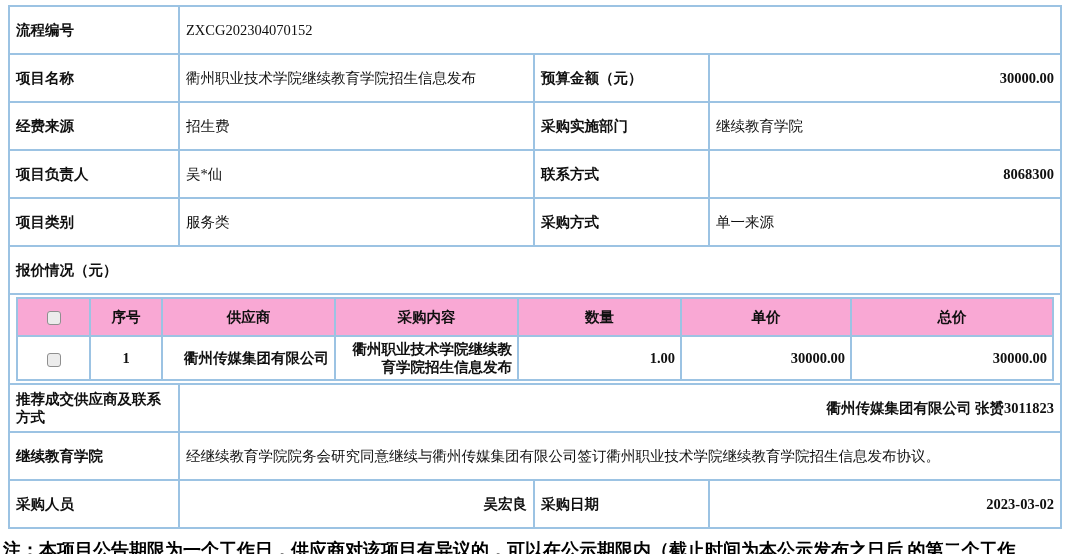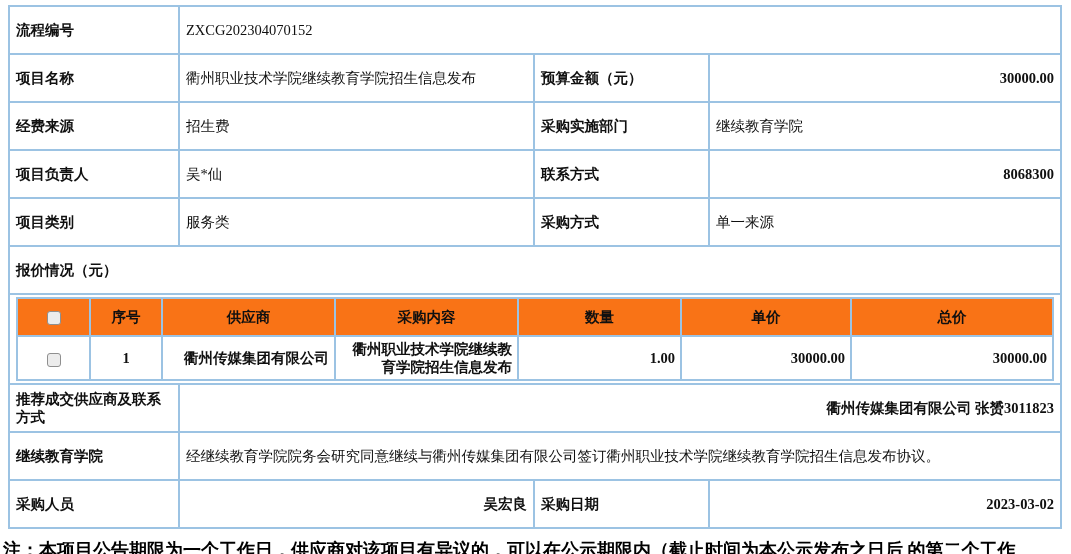--- a/index.html
+++ b/index.html
@@ -48,21 +48,21 @@
   }
   table.inner td {
     border: 2px solid #9cc3e3;
     font-size: 14.5px;
     padding: 2px 5px;
     vertical-align: middle;
     background: #ffffff;
     overflow: hidden;
   }
   table.inner td.hdr {
-    background: #f97316;
+    background: #f9a8d4;
     font-weight: bold;
     text-align: center;
     height: 38px;
   }
   table.inner td.cell { height: 44px; line-height: 1.25; }
   .checkbox {
     display: inline-block;
     width: 14px; height: 14px;
     background: #ececec;
     border: 1px solid #8f8f8f;

